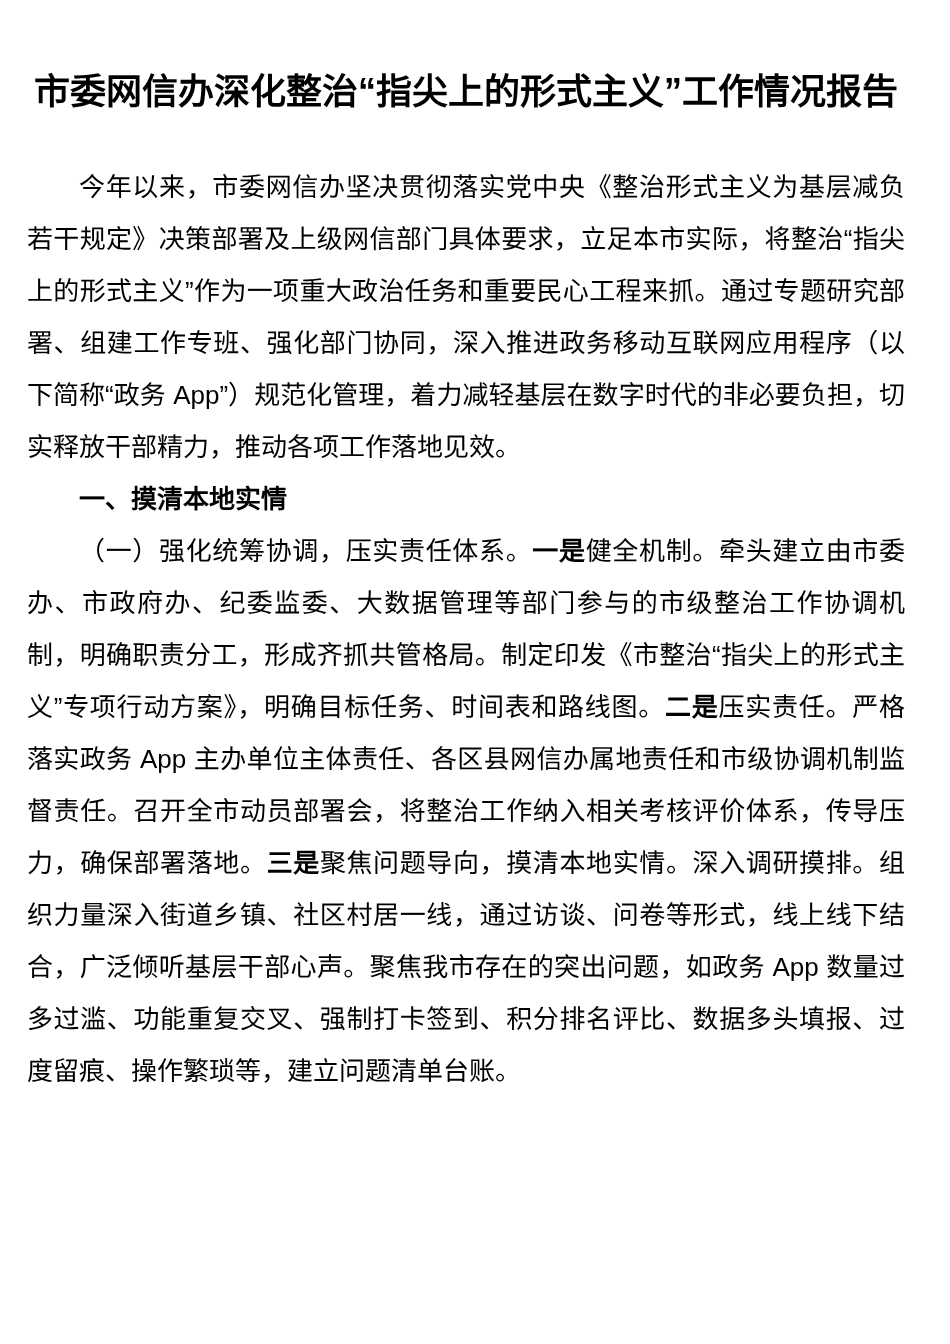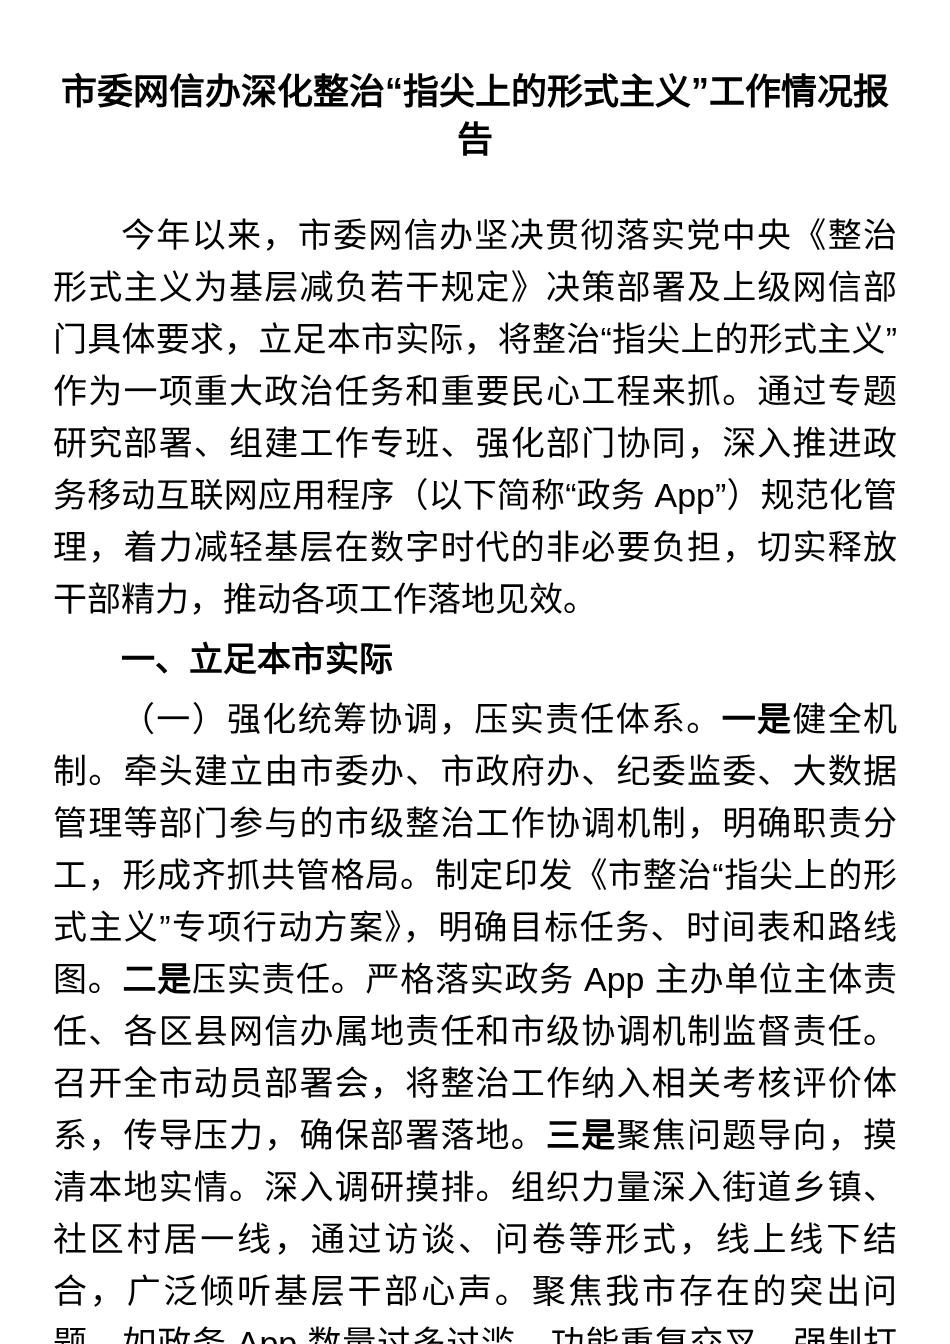--- a/index.html
+++ b/index.html
@@ -7,35 +7,35 @@
     padding: 0;
     background: #ffffff;
   }
   .page {
     position: relative;
     width: 950px;
     height: 1344px;
     box-sizing: border-box;
     background: #ffffff;
     color: #000000;
-    padding: 68px 45px 0 45px;
+    padding: 68px 45px 0 27px;
     overflow: hidden;
     font-family: "Liberation Sans", "DejaVu Sans", sans-serif;
   }
   .doc-title {
     margin: 0 0 45px 0;
     font-size: 36px;
     line-height: 48px;
     font-weight: 700;
     text-align: center;
     color: #000000;
   }
   .doc-body p {
-    margin: 8px;
-    font-size: 34px;
+    margin: 0;
+    font-size: 26px;
     line-height: 52px;
     text-align: justify;
     text-indent: 2em;
     color: #000000;
     word-break: normal;
   }
   .doc-body p.heading {
     font-weight: 700;
     text-align: left;
   }
@@ -43,16 +43,16 @@
     font-weight: 700;
   }
 </style>
 </head>
 <body>
 
 <div class="page">
   <h1 class="doc-title">市委网信办深化整治“指尖上的形式主义”工作情况报告</h1>
   <div class="doc-body">
       <p class="para"><span>今年以来，市委网信办坚决贯彻落实党中央《整治形式主义为基层减负若干规定》决策部署及上级网信部门具体要求，立足本市实际，将整治“指尖上的形式主义”作为一项重大政治任务和重要民心工程来抓。通过专题研究部署、组建工作专班、强化部门协同，深入推进政务移动互联网应用程序（以下简称“政务 App”）规范化管理，着力减轻基层在数字时代的非必要负担，切实释放干部精力，推动各项工作落地见效。</span></p>
-      <p class="heading"><span class="bold">一、立足本市实际</span></p>
+      <p class="heading"><span class="bold">一、摸清本地实情</span></p>
       <p class="para"><span>（一）强化统筹协调，压实责任体系。</span><span class="bold">一是</span><span>健全机制。牵头建立由市委办、市政府办、纪委监委、大数据管理等部门参与的市级整治工作协调机制，明确职责分工，形成齐抓共管格局。制定印发《市整治“指尖上的形式主义”专项行动方案》，明确目标任务、时间表和路线图。</span><span class="bold">二是</span><span>压实责任。严格落实政务 App 主办单位主体责任、各区县网信办属地责任和市级协调机制监督责任。召开全市动员部署会，将整治工作纳入相关考核评价体系，传导压力，确保部署落地。</span><span class="bold">三是</span><span>聚焦问题导向，摸清本地实情。深入调研摸排。组织力量深入街道乡镇、社区村居一线，通过访谈、问卷等形式，线上线下结合，广泛倾听基层干部心声。聚焦我市存在的突出问题，如政务 App 数量过多过滥、功能重复交叉、强制打卡签到、积分排名评比、数据多头填报、过度留痕、操作繁琐等，建立问题清单台账。</span></p>
     </div>
 </div>
 
 </body></html>

